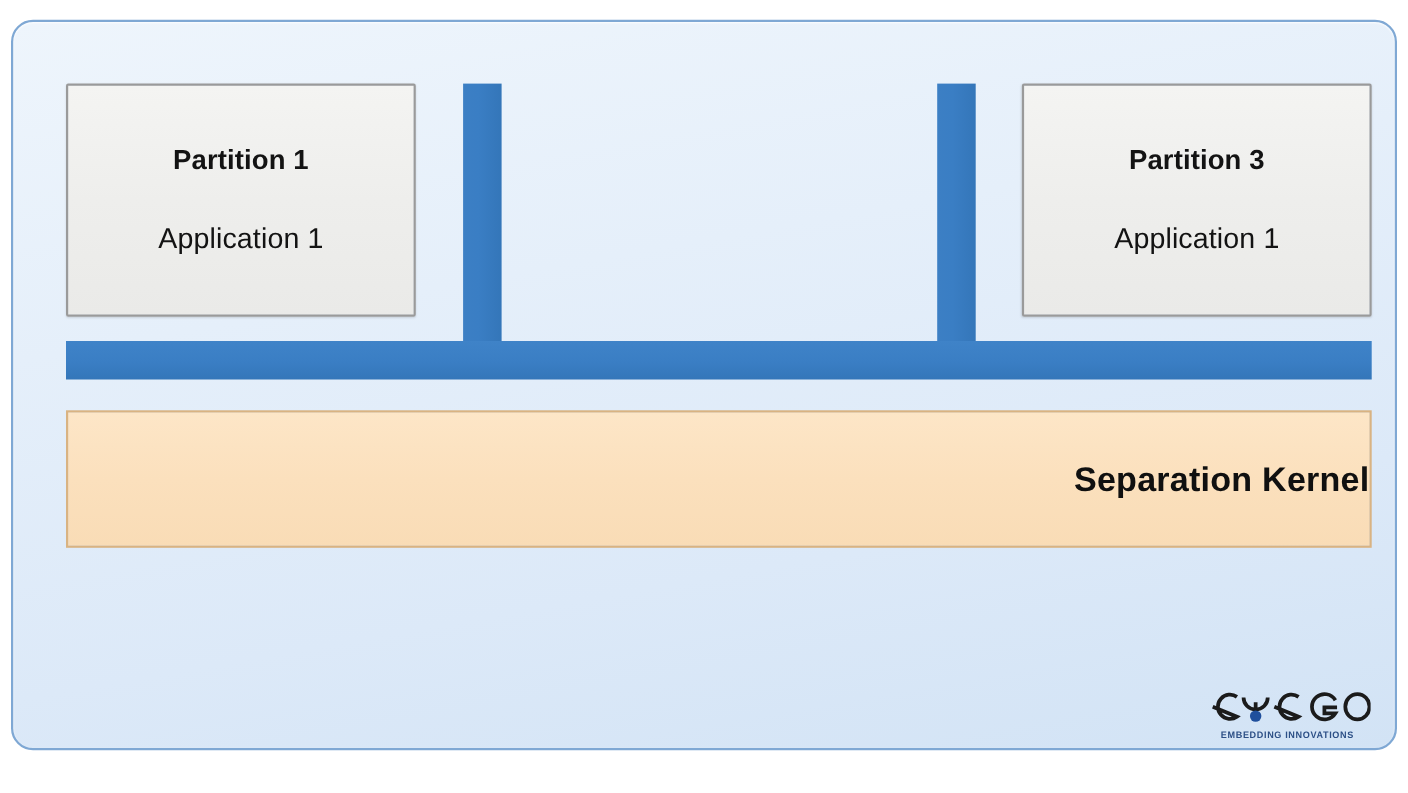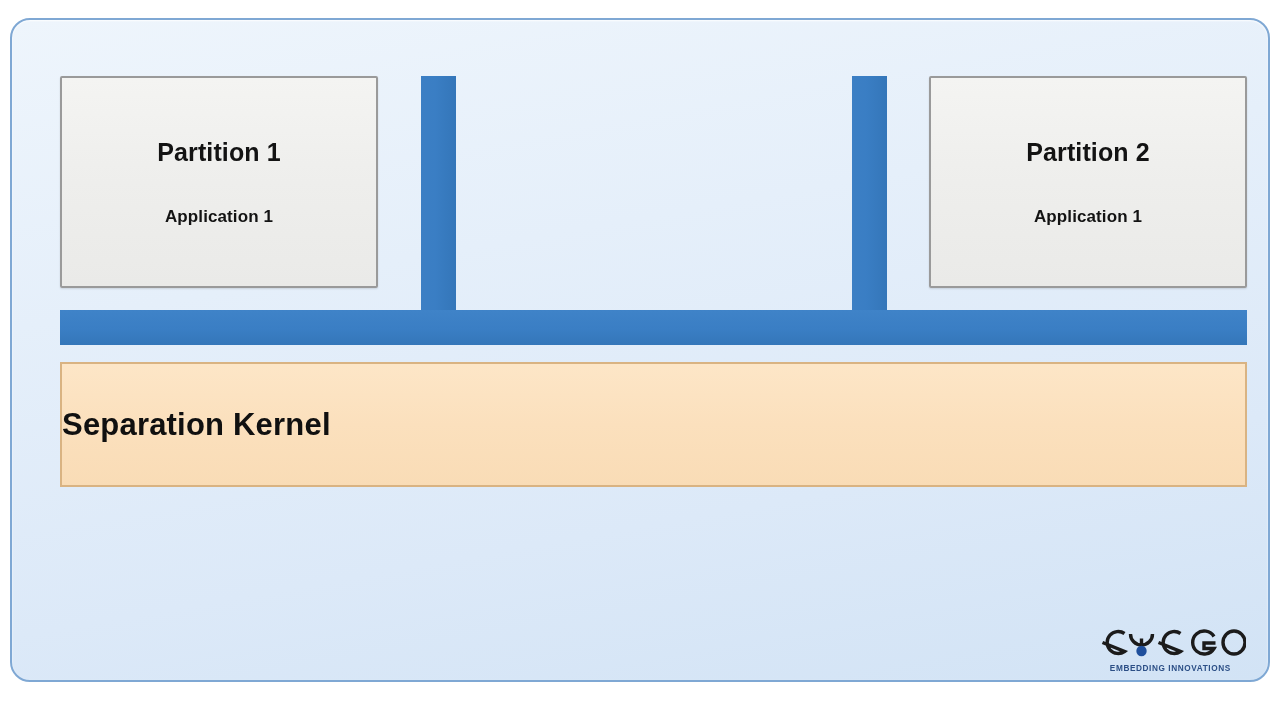--- a/index.html
+++ b/index.html
@@ -51,22 +51,22 @@
     box-shadow: 0 1px 2px rgba(0,0,0,0.12);
   }
   .partition-box .p-title {
     font-size: 25px;
     font-weight: bold;
     color: #131313;
     letter-spacing: 0.1px;
     margin-bottom: 40px;
   }
   .partition-box .p-app {
-    font-size: 17px;
-    font-weight: bold;
+    font-size: 26px;
+    font-weight: normal;
     color: #131313;
     letter-spacing: 0.1px;
   }
 
   #partition-1 { left: 48px;  width: 318px; }
   #partition-2 { left: 482px; width: 318px; }
   #partition-3 { left: 917px; width: 318px; }
 
   
   .vbar {
@@ -85,29 +85,29 @@
     top: 290px;
     width: 1187px;
     height: 35px;
     background: linear-gradient(180deg, #3f83c8 0%, #3a7ec4 55%, #3476b9 100%);
   }
 
   
   .kernel-band {
     position: absolute;
     left: 48px;
-    top: 342px;
+    top: 353px;
     width: 1187px;
     height: 125px;
     box-sizing: border-box;
     background: linear-gradient(180deg, #fde6c7 0%, #fbe0bd 50%, #f9dcb6 100%);
     border: 2px solid #d9b382;
     display: flex;
     align-items: center;
-    justify-content: flex-start;
+    justify-content: flex-end;
   }
   .kernel-band .band-label {
     font-size: 31px;
     font-weight: bold;
     color: #101010;
     letter-spacing: 0.2px;
   }
 
   
   .cpu-band {
@@ -165,21 +165,21 @@
 
   <div class="outer-frame">
 
     <div class="partition-box" id="partition-1">
       <div class="p-title">Partition 1</div>
       <div class="p-app">Application 1</div>
     </div>
 
 
     <div class="partition-box" id="partition-3">
-      <div class="p-title">Partition 2</div>
+      <div class="p-title">Partition 3</div>
       <div class="p-app">Application 1</div>
     </div>
 
     <div class="vbar" id="vbar-1"></div>
     <div class="vbar" id="vbar-2"></div>
     <div class="hbar"></div>
 
     <div class="kernel-band">
       <div class="band-label">Separation Kernel</div>
     </div>

